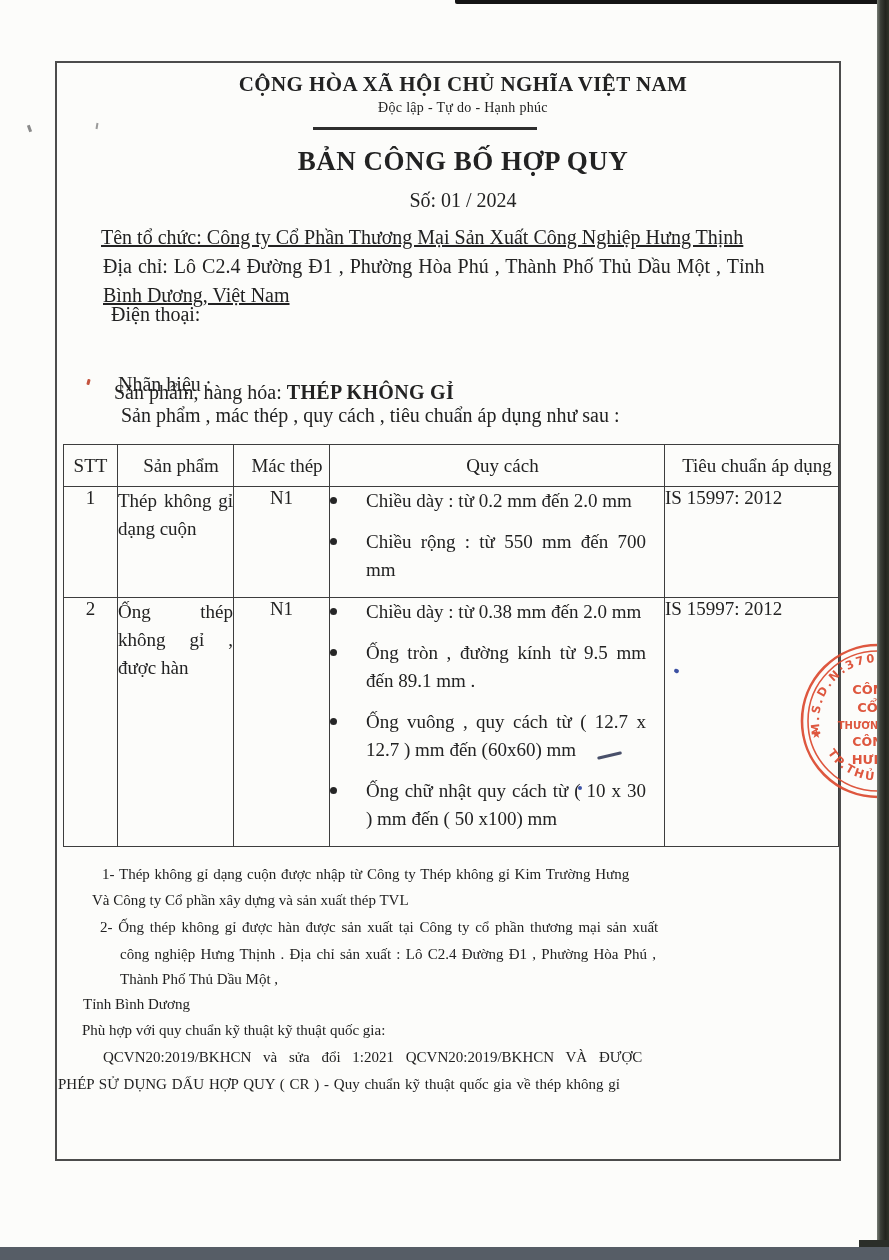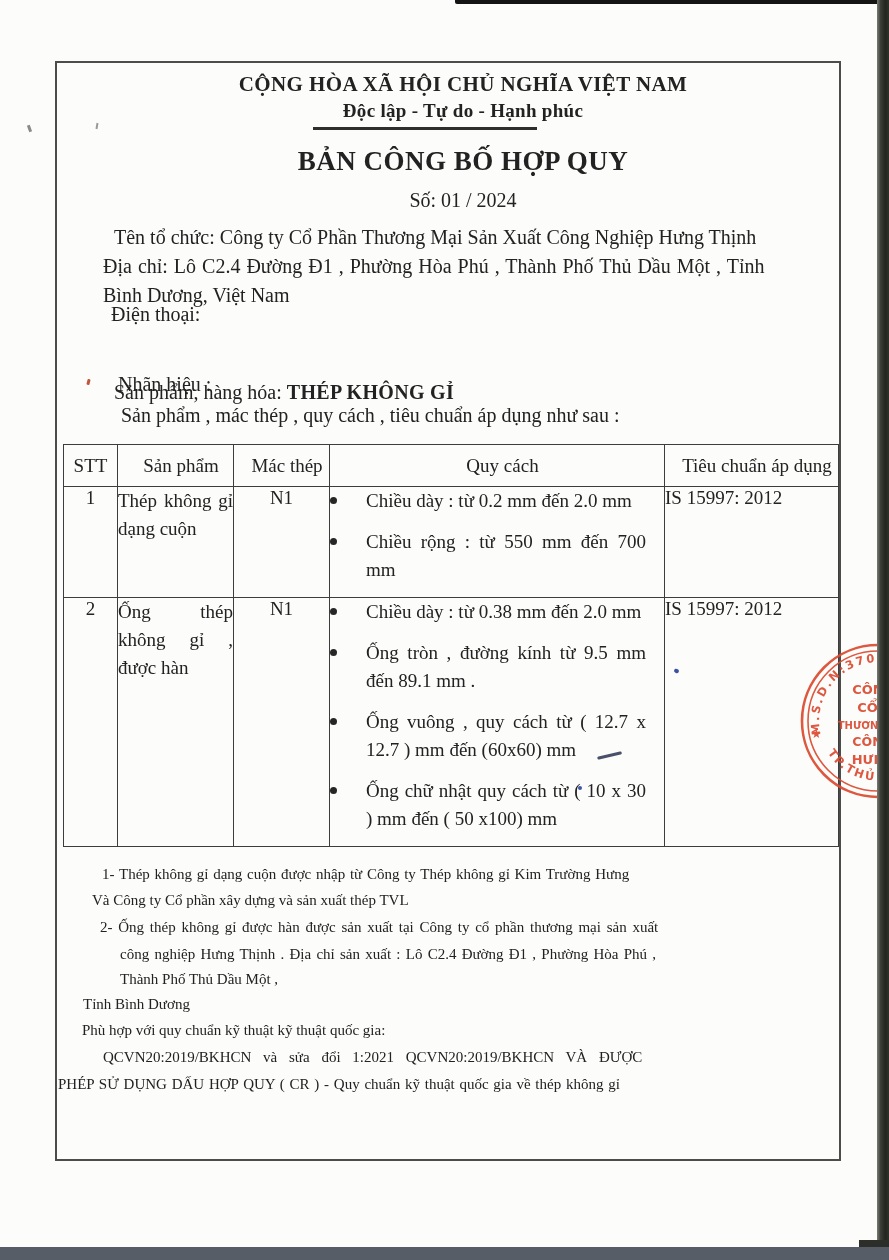--- a/index.html
+++ b/index.html
@@ -14,29 +14,29 @@
   .top-edge{left:455px;top:0;width:434px;height:4px;background:#141414;border-radius:0 0 2px 2px;}
   .right-band{right:0;top:0;width:12px;height:1260px;
     background:linear-gradient(to right,#777c74 0%,#3a3e37 30%,#23251f 70%,#303329 100%);}
   .bottom-band{left:0;top:1247px;width:889px;height:13px;background:#565d66;}
   .corner-dark{right:0;top:1240px;width:30px;height:20px;background:#2b2e29;}
   
   .frame{left:55px;top:61px;width:782px;height:1096px;border:2px solid #4c4c4c;background:transparent;}
   
   .cline{left:71px;width:784px;text-align:center;}
   .nat1{top:72px;font-size:21px;font-weight:bold;letter-spacing:.4px;}
-  .nat2{top:100px;font-size:19px;font-weight:bold;letter-spacing:.3px;}
+  .nat2{top:100px;font-size:14px;font-weight:normal;letter-spacing:.3px;}
   .motto-underline{left:313px;top:127px;width:224px;height:2.5px;background:#2e2e2e;}
   .doc-title{top:146px;font-size:27px;font-weight:bold;letter-spacing:.5px;}
   .doc-no{top:189px;font-size:20px;text-align:center;}
   
   .bline{font-size:20px;white-space:nowrap;}
-  .b-ten{left:114px;top:226px;}
+  .b-ten{left:101px;top:226px;text-decoration:underline;}
   .b-dia{left:103px;top:255px;word-spacing:1px;}
-  .b-binh{left:103px;top:284px;}
+  .b-binh{left:103px;top:284px;text-decoration:underline;}
   .b-phone{left:102px;top:303px;margin-left:9px;}
   .b-prod{left:114px;top:345px;margin-top:36px;}
   .b-prod b{letter-spacing:.3px;}
   .b-brand{left:118px;top:373px;}
   .b-intro{left:121px;top:404px;}
   
   table.spec{position:absolute;left:63px;top:444px;width:775px;border-collapse:collapse;
     font-size:19px;table-layout:fixed;}
   table.spec td,table.spec th{border:1.6px solid #3d3d3d;vertical-align:top;
     font-weight:normal;padding:0;}

